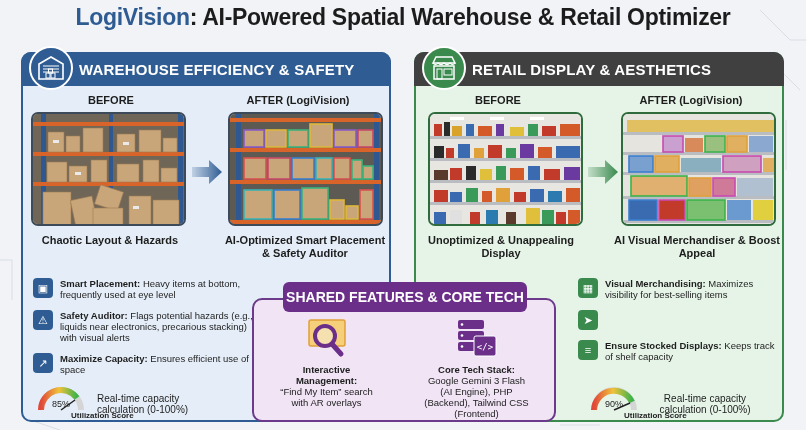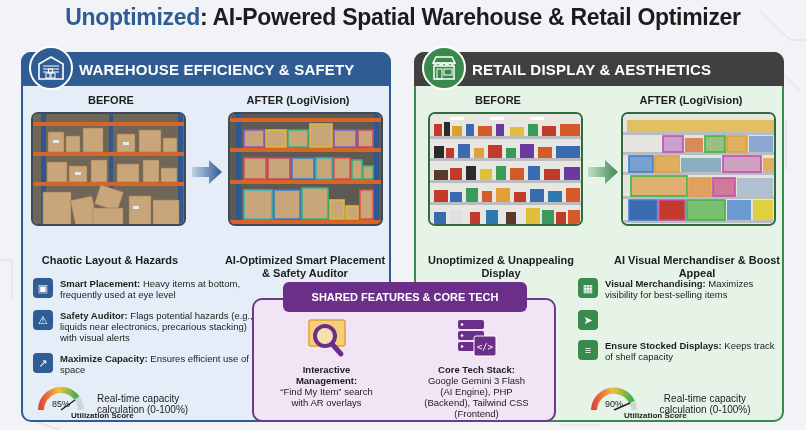--- a/index.html
+++ b/index.html
@@ -46,21 +46,21 @@
   .col-label {
     position: absolute; top: 40px; font-size: 11px; font-weight: bold; text-align: center; width: 160px;
   }
   .photo {
     position: absolute; top: 58px; width: 155px; height: 114px; border-radius: 7px; overflow: hidden;
     border: 2px solid #3c4a5a;
   }
   .panel.right .photo { border-color: #2f6b3d; }
   .caption {
     position: absolute; top: 180px; width: 170px; text-align: center;
-    font-size: 11px; font-weight: bold; line-height: 13px; margin-top: 20px;
+    font-size: 11px; font-weight: bold; line-height: 13px;
   }
   .arrow {
     position: absolute; top: 106px; left: 169px; width: 30px; height: 24px;
   }
 
   .features { position: absolute; left: 10px; top: 224px; width: 220px; }
   .panel.right .features { left: 162px; width: 200px; }
   .feature { display: flex; align-items: flex-start; margin-bottom: 10px; font-size: 9.5px; line-height: 11px; }
   .feature .ficon {
     flex: 0 0 20px; width: 20px; height: 20px; border-radius: 4px; margin-right: 7px;
@@ -80,21 +80,21 @@
   .panel.right .gauge-text { text-align: center; }
 
   
   .shared {
     position: absolute; left: 252px; top: 298px; width: 304px; height: 124px;
     background: #f0e4f5; border: 2px solid #6b3a8a; border-radius: 10px;
   }
   .shared-header {
     position: absolute; left: 283px; top: 282px; width: 244px; height: 30px;
     background: #6b2f8a; border-radius: 6px; color: #fff;
-    font-size: 11px; font-weight: bold; display: flex; align-items: center; justify-content: center;
+    font-size: 14px; font-weight: bold; display: flex; align-items: center; justify-content: center;
     z-index: 3;
   }
   .shared-items { position: absolute; left: 0; top: 18px; width: 100%; display: flex; justify-content: space-around; }
   .shared-item { width: 100px; text-align: center; font-size: 9.5px; line-height: 11px; }
   .shared-item .sicon { height: 42px; display: flex; align-items: center; justify-content: center; margin-bottom: 4px; }
   .shared-item b { display: block; }
 </style>
 </head>
 <body>
 
@@ -103,21 +103,21 @@
     <path d="M 760 10 L 790 40 L 806 40"></path>
       <path d="M 770 60 L 800 90"></path>
       <path d="M 786 120 L 786 170"></path>
     <path d="M 0 260 L 12 260 L 12 300"></path>
       <path d="M 30 420 L 60 430"></path>
       <path d="M 560 425 L 600 425"></path>
   </g>
 </svg>
 
 <div class="title">
-  <span class="brand">Unoptimized</span><span>: AI-Powered Spatial Warehouse &amp; Retail Optimizer</span>
+  <span class="brand">LogiVision</span><span>: AI-Powered Spatial Warehouse &amp; Retail Optimizer</span>
 </div>
 
 <div class="panel left">
   <div class="panel-header">
     <span>WAREHOUSE EFFICIENCY &amp; SAFETY</span>
   </div>
   <div class="header-badge">
     <svg width="28" height="26" viewBox="0 0 28 26">
         <path d="M2 9 L14 2 L26 9 L26 24 L2 24 Z" fill="none" stroke="#fff" stroke-width="1.6"></path>
         <path d="M6 11 H22 M6 14 H22 M6 17 H22" stroke="#fff" stroke-width="1.2"></path>

